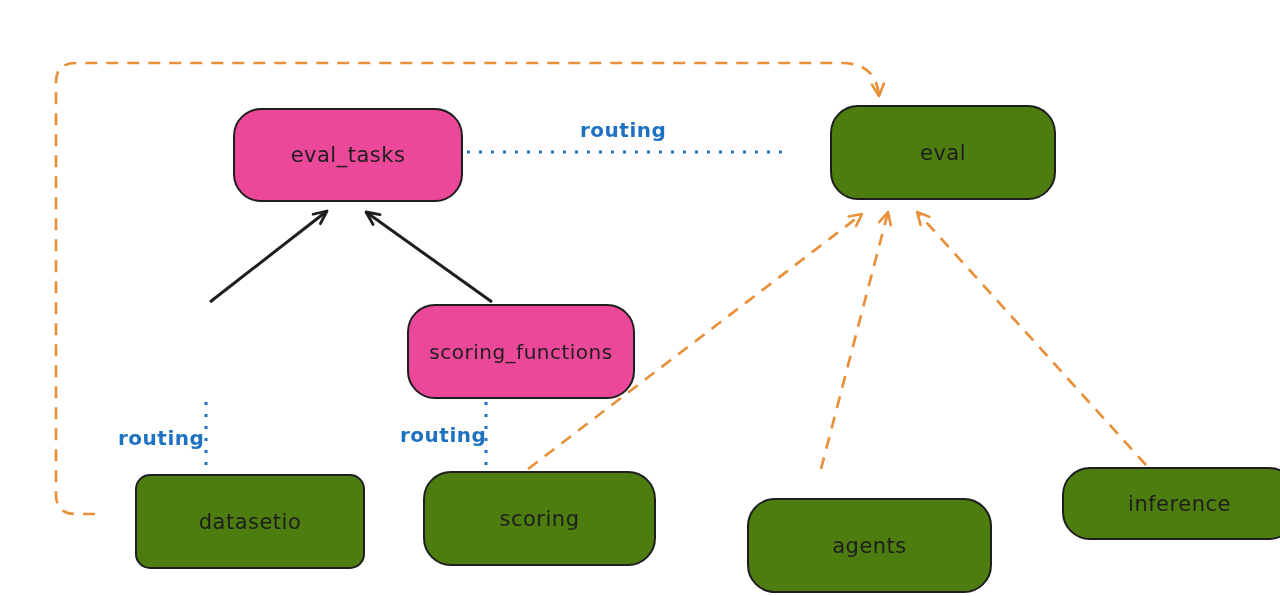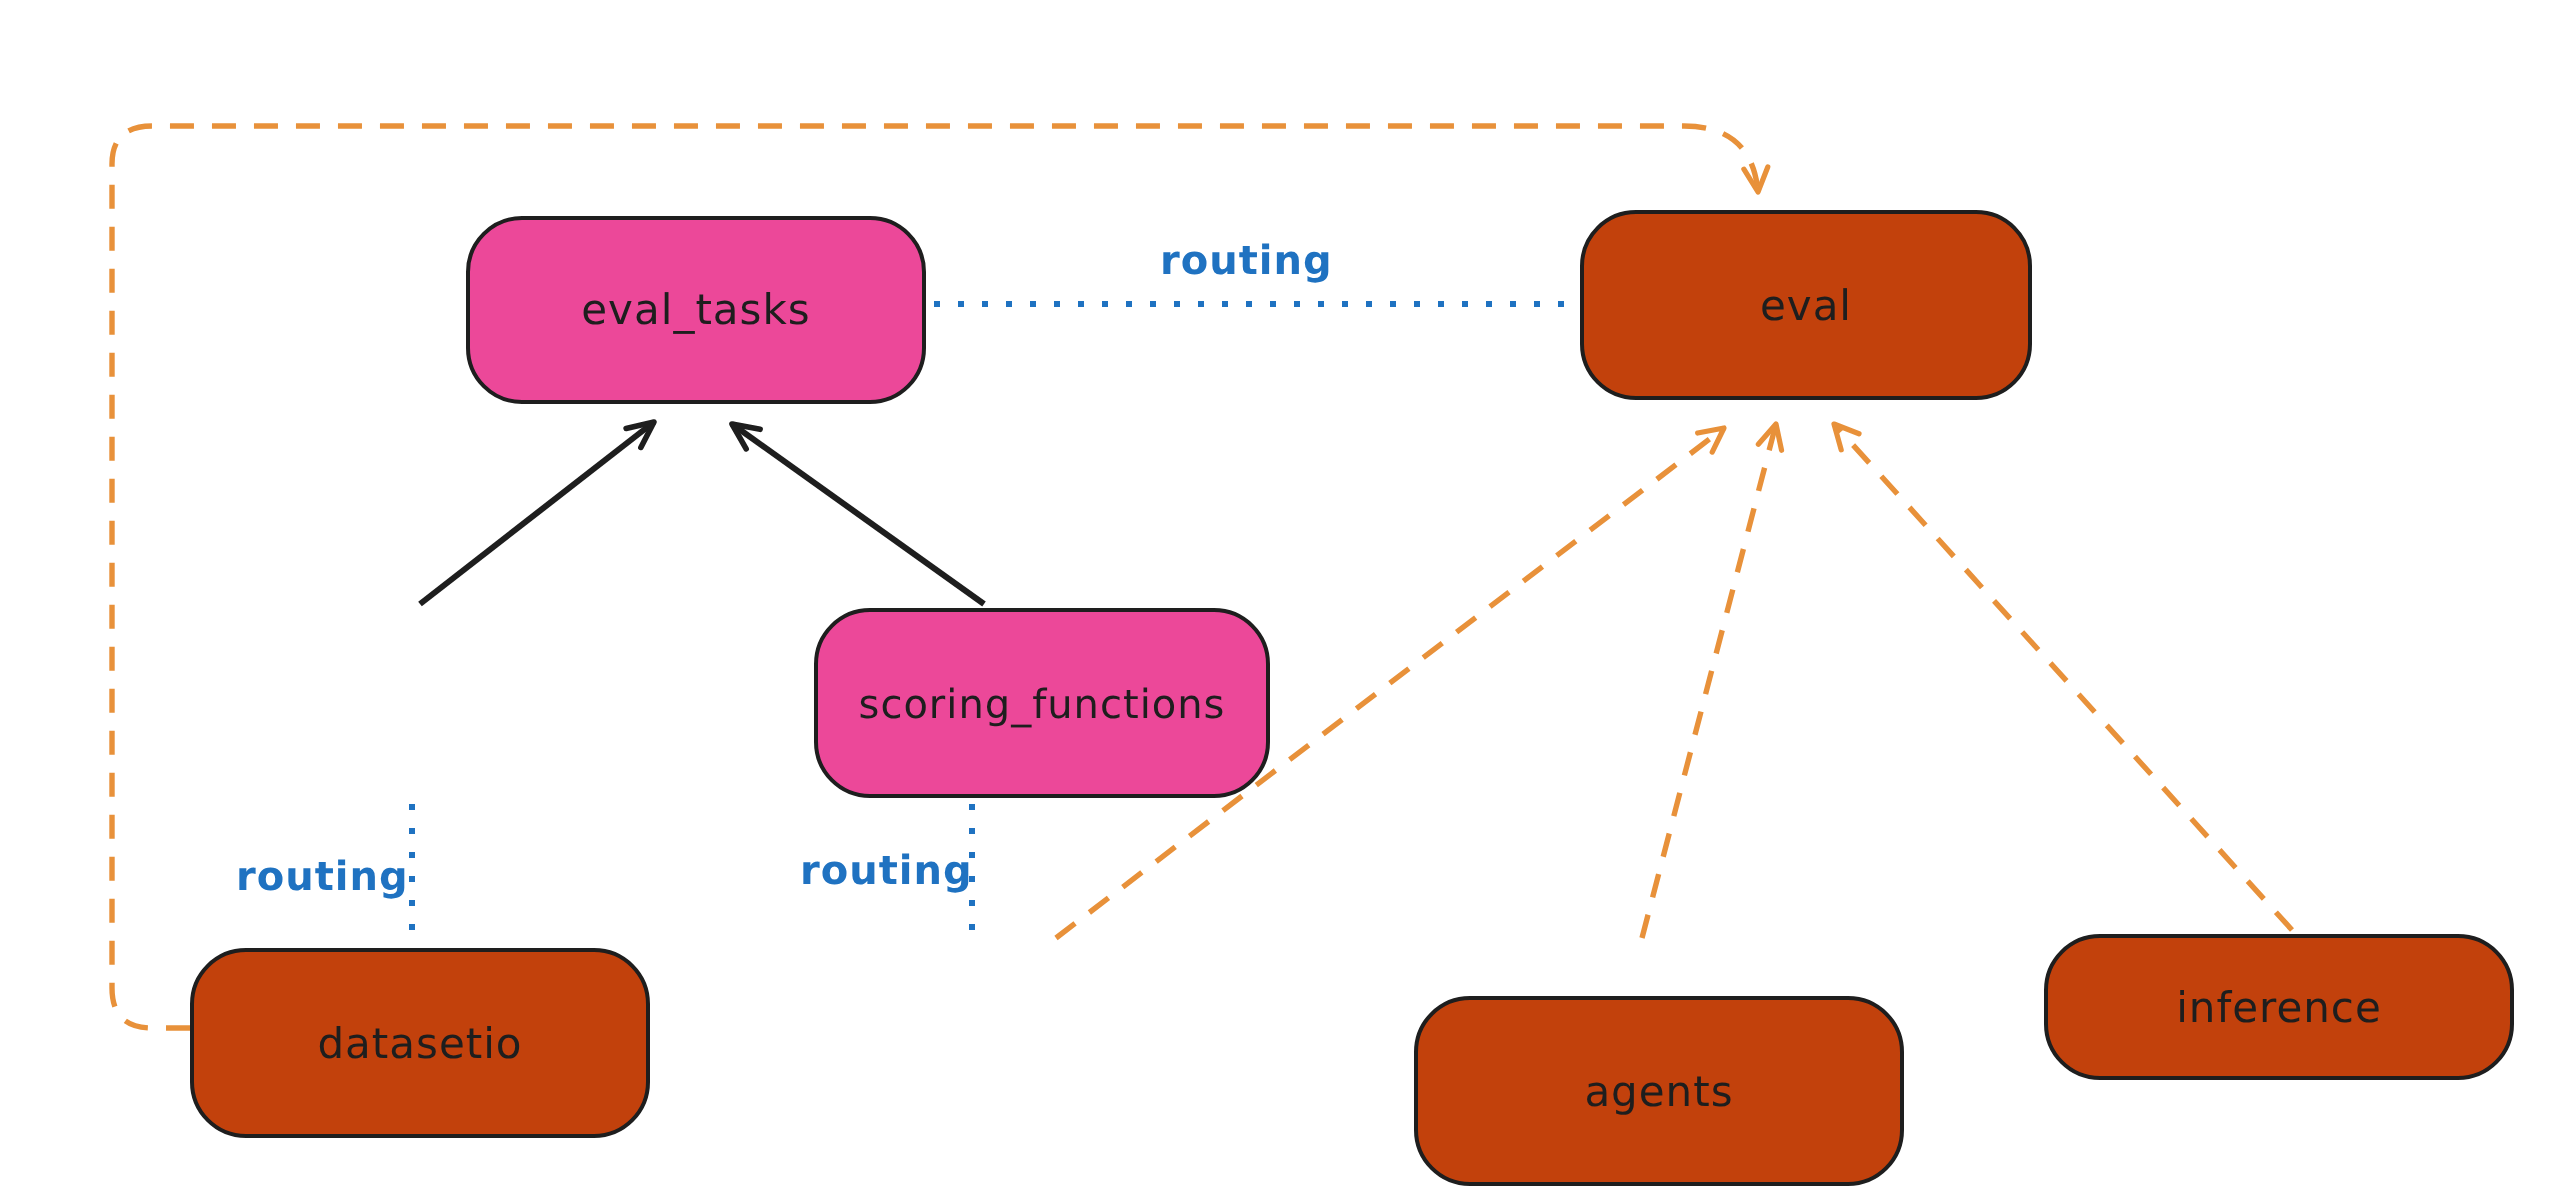--- a/index.html
+++ b/index.html
@@ -22,21 +22,21 @@
     border: 2.6px solid #1e1e1e;
     border-radius: 28px;
     display: flex;
     align-items: center;
     justify-content: center;
     font-size: 21px;
     letter-spacing: 0.5px;
     color: #1e1e1e;
   }
   .node-blue  { background: #ec4899; }
-  .node-green { background: #c2410c; }
+  .node-green { background: #4d7c0f; margin-left: 40px; }
   .routing-label {
     position: absolute;
     color: #1f72c1;
     font-weight: bold;
     font-size: 20px;
     letter-spacing: 0.5px;
     white-space: nowrap;
   }
 </style>
 </head>
@@ -73,24 +73,27 @@
 
   <div class="node node-green" style="left:790px; top:105px; width:226px; height:95px;">
     <span>eval</span>
   </div>
 
 
   <div class="node node-blue" style="left:383px; top:304px; width:228px; height:95px; font-size:20px;margin-left:24px;">
     <span>scoring_functions</span>
   </div>
 
-  <div class="node node-green" style="left:95px; top:474px; width:230px; height:95px;">
+  <div class="node node-green" style="left:95px; top:474px; width:230px; height:95px;border-radius:15px;">
     <span>datasetio</span>
   </div>
 
+  <div class="node node-green" style="left:383px; top:471px; width:233px; height:95px;">
+    <span>scoring</span>
+  </div>
 
   <div class="node node-green" style="left:707px; top:498px; width:245px; height:95px;">
     <span>agents</span>
   </div>
 
   <div class="node node-green" style="left:1022px; top:467px; width:235px; height:73px;text-align:center;">
     <span>inference</span>
   </div>
 
   <div class="routing-label" style="left:580px; top:118px;">routing</div>

